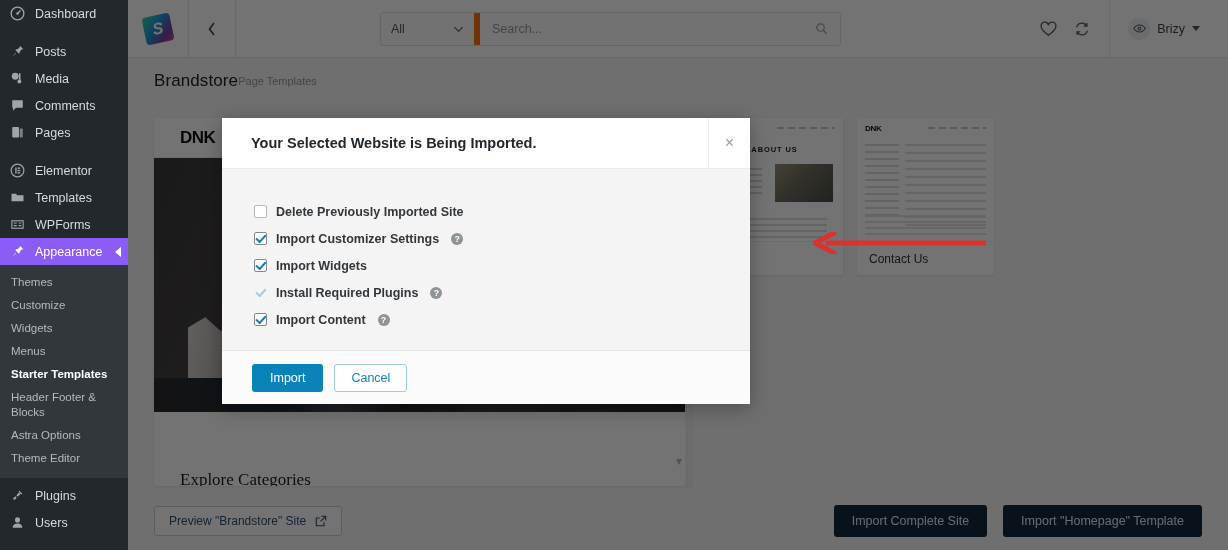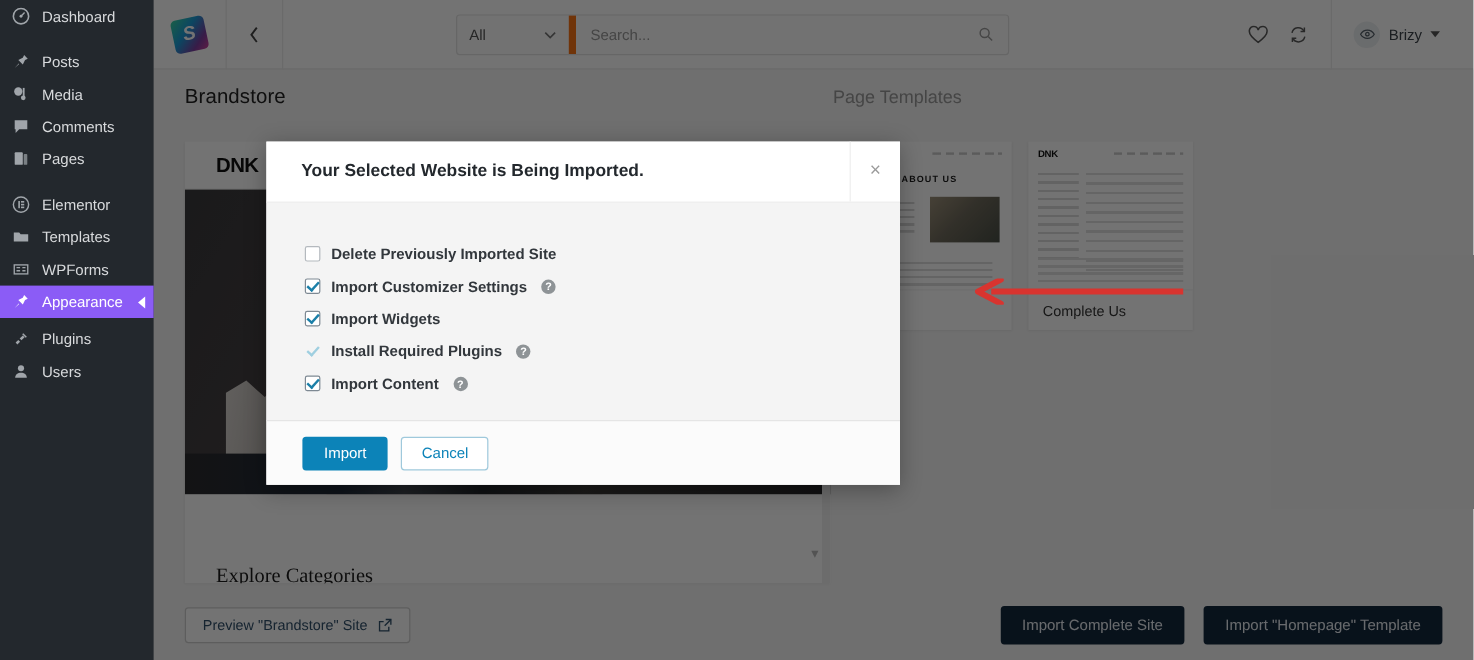--- a/index.html
+++ b/index.html
@@ -95,21 +95,21 @@
   .st-user .uname { font-size: 12.5px; color: #3c434a; }
   .caret { width: 0; height: 0; border-left: 4.5px solid transparent;
            border-right: 4.5px solid transparent; border-top: 5px solid #555; }
 
   
   .st-pagehead {
     position: absolute; left: 0; top: 58px; width: 1100px; height: 46px;
     display: flex; align-items: center; padding: 0 32px 0 26px;
   }
   .st-title { font-size: 17px; color: #222; letter-spacing: .1px; }
-  .st-pagetemplates { margin-left: 456px; font-size: 15px; color: #9a9a9a; }
+  .st-pagetemplates { font-size: 11px; color: #9a9a9a; }
 
   
   .st-content { position: absolute; left: 26px; top: 118px; display: flex; gap: 14px; }
 
   .preview-card {
     width: 538px; height: 368px; background: #fff; overflow: hidden; position: relative;
     box-shadow: 0 1px 2px rgba(0,0,0,.08);
   }
   .pv-bar { height: 40px; background: #fff; display: flex; align-items: center; padding-left: 26px;
             border-bottom: 1px solid #efefef; }
@@ -357,20 +357,30 @@
       <span>WPForms</span>
     </div>
     <div class="wp-item active">
       <span class="ico">
           <svg width="15" height="15" viewBox="0 0 20 20" fill="currentColor">
             <path d="M13.5 2.5 L17.5 6.5 L14.5 8 L12 13 L7 8 L12 5.5 Z M7.5 12 L3 17 L8 12.5 Z"></path>
           </svg>
         </span>
       <span>Appearance</span>
       <span class="wp-collapse-tri"></span>
+    </div>
+    <div class="wp-sub">
+      <div class="sub-item">Themes</div>
+      <div class="sub-item">Customize</div>
+      <div class="sub-item">Widgets</div>
+      <div class="sub-item">Menus</div>
+      <div class="sub-item current">Starter Templates</div>
+      <div class="sub-item">Header Footer &amp; Blocks</div>
+      <div class="sub-item">Astra Options</div>
+      <div class="sub-item">Theme Editor</div>
     </div>
     <div class="wp-item" style="margin-top:4px">
       <span class="ico">
           <svg width="15" height="15" viewBox="0 0 20 20" fill="currentColor">
             <path d="M4 14l3-3 2 2-3 3zM8.5 9.5 L12 6l2 2-3.5 3.5zM12.5 3.5l4 4-1.2 1.2-4-4z"></path>
           </svg>
         </span>
       <span>Plugins</span>
     </div>
     <div class="wp-item">
@@ -478,21 +488,21 @@
           <div class="thumb-label">About</div>
         </div>
         <div class="thumb-card">
           <div class="thumb-shot">
             <span class="t-logo">DNK</span>
             <span class="t-navline"></span>
             <span class="t-sidecol"></span>
             <span class="t-form"></span>
             <span class="t-foot"></span>
           </div>
-          <div class="thumb-label">Complete Us</div>
+          <div class="thumb-label">Contact Us</div>
         </div>
       </div>
     </div>
 
     <div class="st-bottom">
       <div class="btn-outline">
         <span>Preview "Brandstore" Site</span>
         <svg width="12" height="12" viewBox="0 0 14 14" fill="none" stroke="#31506b" stroke-width="1.3">
             <path d="M7.5 1.5h5v5"></path>
             <path d="M12.5 1.5 L6.5 7.5"></path>

